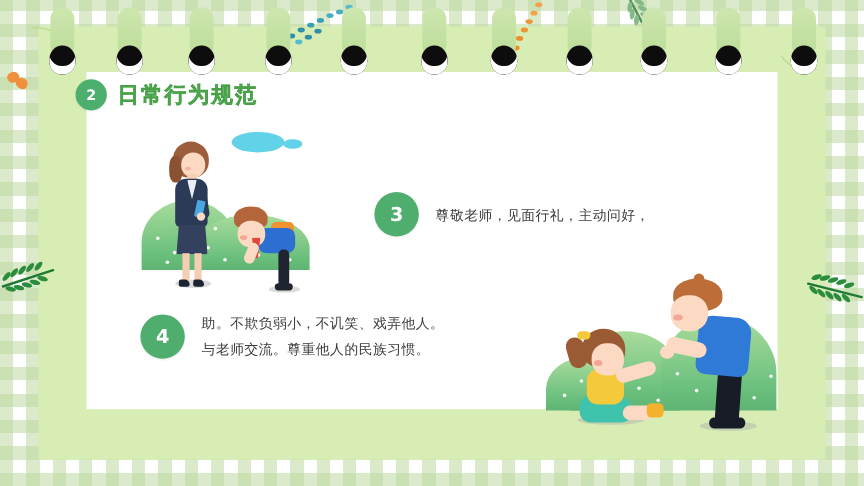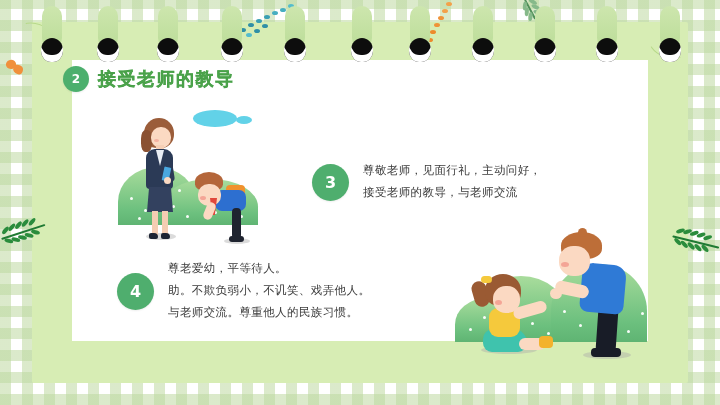--- a/index.html
+++ b/index.html
@@ -56,21 +56,21 @@
   .badge-sm{width:26px;height:26px;font-size:12px;background:#4caf6d;}
   .title{
     font-size:18px;font-weight:700;letter-spacing:1.5px;
     color:#5cb85c;
     -webkit-text-stroke:0.4px #49a049;
   }
   
   .row{position:absolute;display:flex;align-items:center;}
   .badge-lg{width:37px;height:37px;font-size:16px;background:#4fae6e;flex:0 0 auto;}
   .row-text{font-size:11.5px;color:#3b3b3b;line-height:22px;letter-spacing:.4px;}
-  .row-text div{white-space:nowrap;font-family:Liberation Mono, monospace;}
+  .row-text div{white-space:nowrap;}
   #row3{left:312px;top:160px;gap:14px;}
   #row4{left:117px;top:258px;gap:0;}
   #row4 .badge-lg{margin-right:14px;}
   
   .illu{position:absolute;}
   .bush{
     position:absolute;border-radius:50% 50% 0 0 / 60% 60% 0 0;
     background:linear-gradient(180deg,#a9dc9c 0%,#6cc07e 75%,#5fb473 100%);
   }
   .dot{position:absolute;width:3px;height:3px;border-radius:50%;background:#ffffff;opacity:.95;}
@@ -242,21 +242,21 @@
     <div class="ring-tab" style="left:535px;"></div>
     <div class="ring-hole" style="left:534px;"></div>
     <div class="ring-tab" style="left:597px;"></div>
     <div class="ring-hole" style="left:596px;"></div>
     <div class="ring-tab" style="left:660px;"></div>
     <div class="ring-hole" style="left:659px;"></div>
   </div>
 
   <div class="heading">
     <div class="badge badge-sm">2</div>
-    <div class="title">接受老师的教导</div>
+    <div class="title">日常行为规范</div>
   </div>
 
   <div class="illu" style="left:118px;top:105px;width:150px;height:135px;">
     <div class="bush" style="left:0px;top:62px;width:78px;height:58px;"></div>
     <div class="bush" style="left:44px;top:74px;width:96px;height:46px;"></div>
     <span class="dot" style="left:12px;top:92px;"></span>
     <span class="dot" style="left:26px;top:104px;"></span>
     <span class="dot" style="left:40px;top:88px;"></span>
     <span class="dot" style="left:54px;top:100px;"></span>
     <span class="dot" style="left:68px;top:110px;"></span>
@@ -301,28 +301,26 @@
     <span class="b-tie"></span>
     <span class="b-arm"></span>
     <span class="b-leg"></span>
       <span class="b-shoe"></span>
   </div>
 
   <div class="row" id="row3">
     <div class="badge badge-lg">3</div>
     <div class="row-text">
       <div>尊敬老师，见面行礼，主动问好，</div>
-      <div>接受老师的教导，与老师交流</div>
     </div>
   </div>
 
   <div class="row" id="row4">
     <div class="badge badge-lg">4</div>
     <div class="row-text">
-      <div>尊老爱幼，平等待人。</div>
       <div>助。不欺负弱小，不讥笑、戏弄他人。</div>
       <div>与老师交流。尊重他人的民族习惯。</div>
     </div>
   </div>
 
   <div class="illu" id="helping">
     <div class="bush" style="left:20px;top:48px;width:92px;height:66px;"></div>
     <div class="bush" style="left:96px;top:36px;width:96px;height:78px;"></div>
     <div class="bush" style="left:0px;top:70px;width:64px;height:44px;"></div>
     <span class="dot" style="left:28px;top:88px;"></span>

